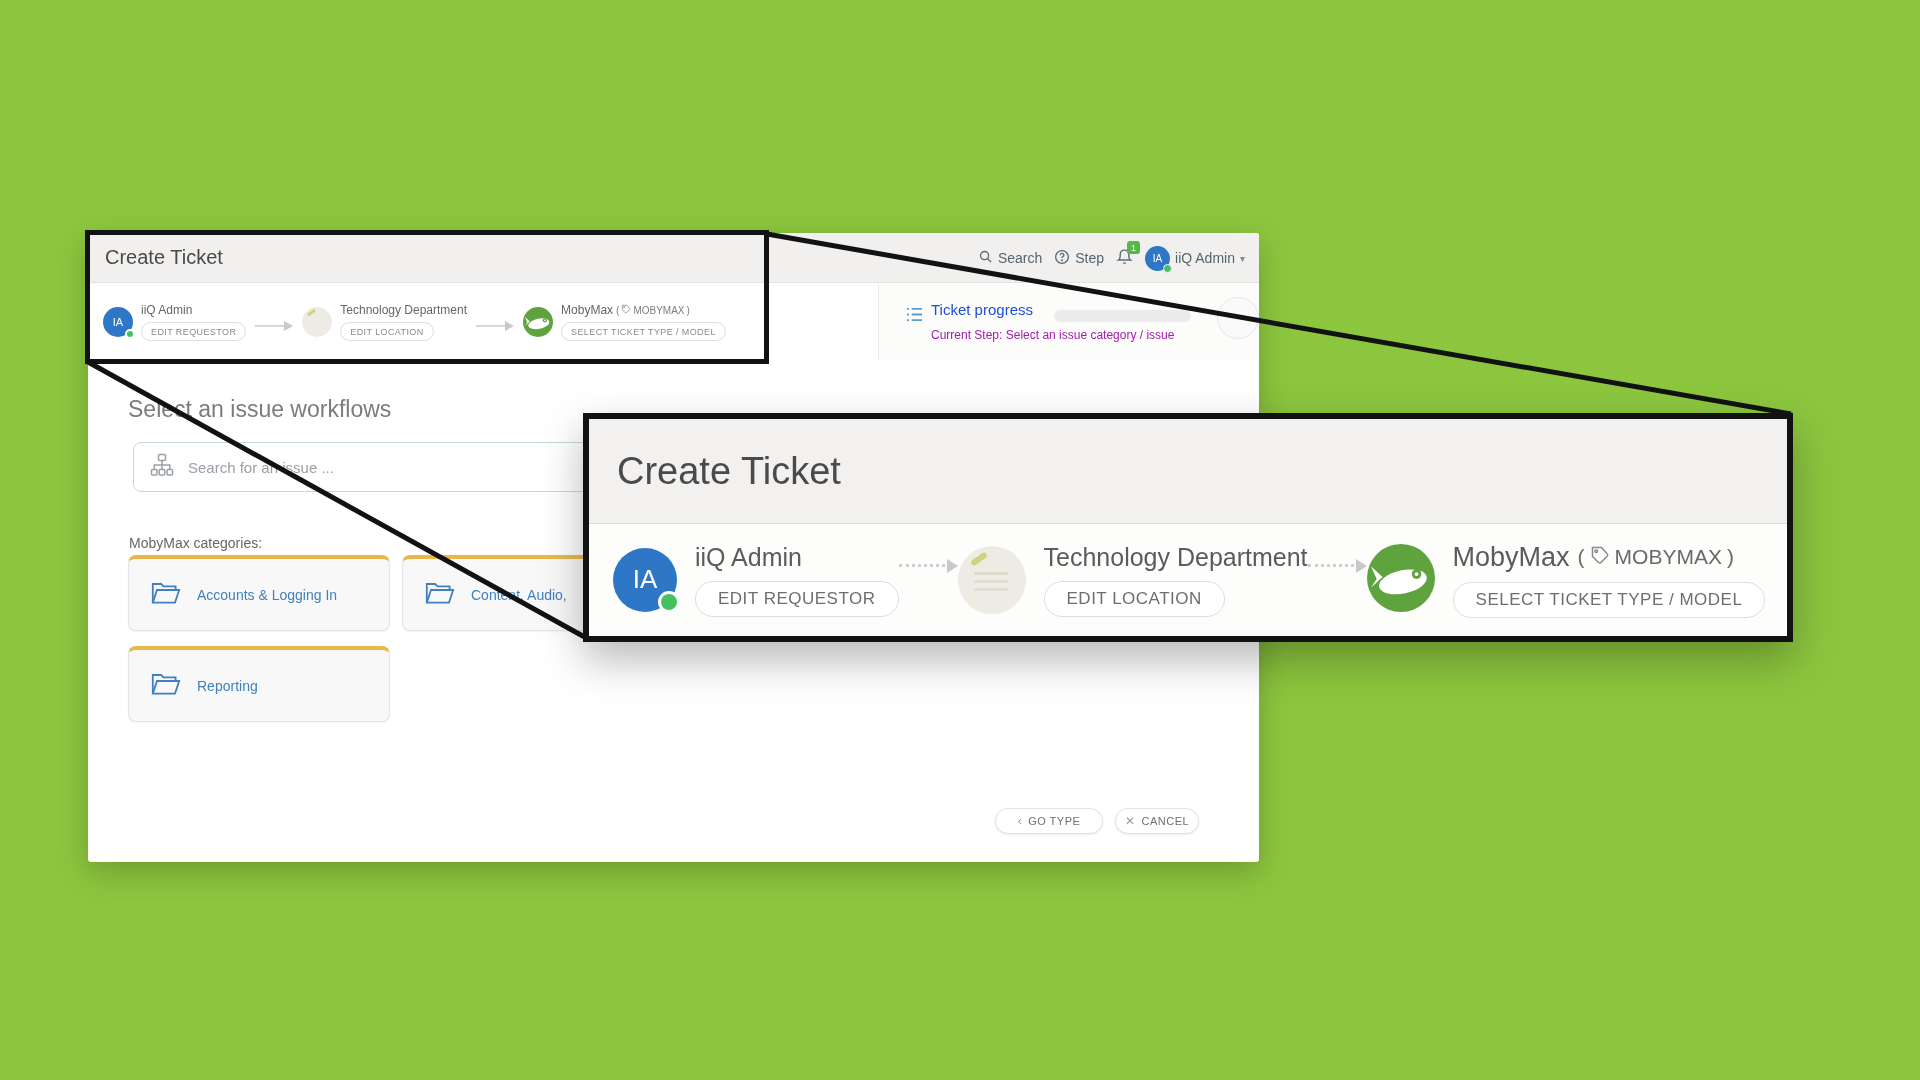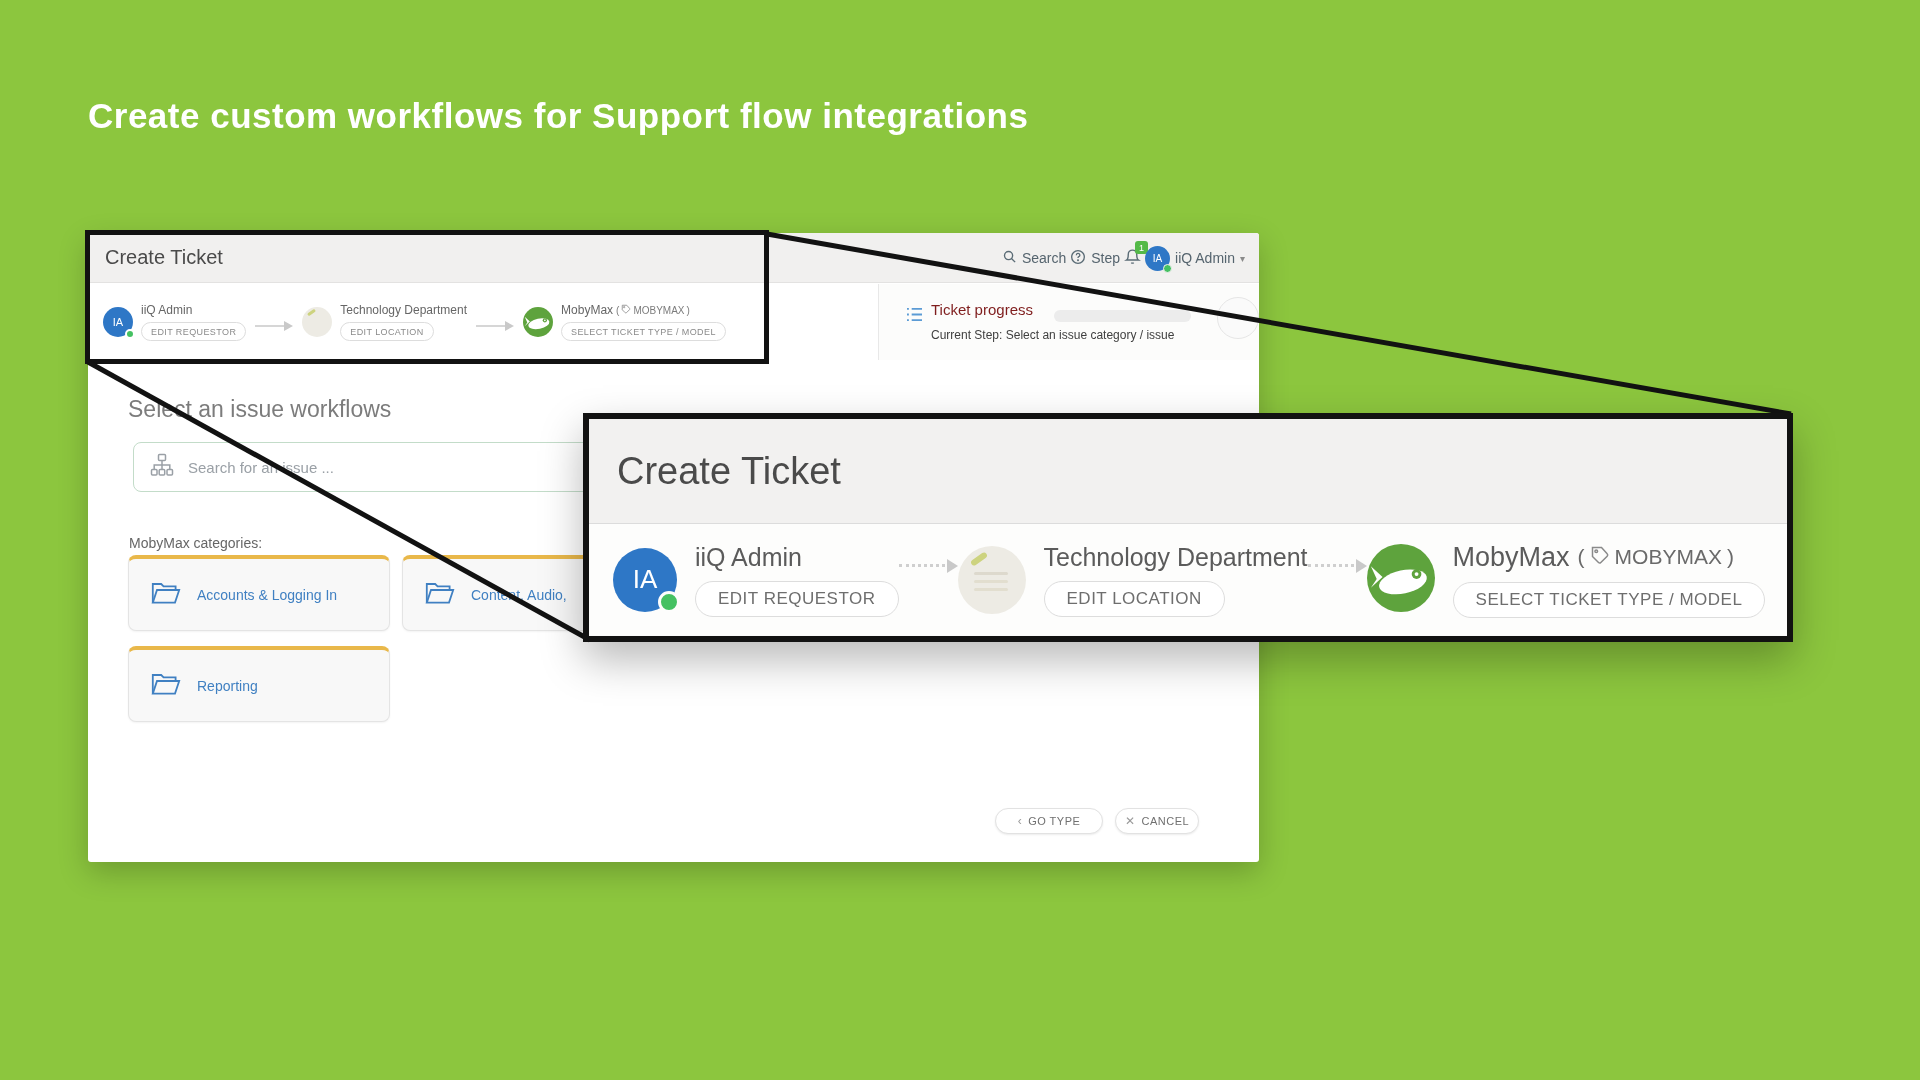--- a/index.html
+++ b/index.html
@@ -14,21 +14,21 @@
 
   
   .window { position:absolute; left:88px; top:233px; width:1171px; height:629px;
             background:#ffffff; border-radius:3px; box-shadow:0 10px 30px rgba(0,0,0,.22); z-index:1; }
 
   .win-header { position:absolute; left:0; top:0; width:100%; height:50px; background:#f1f0ef;
                 border-bottom:1px solid #e3e2e1; border-radius:3px 3px 0 0; }
   .win-title { position:absolute; left:17px; top:13px; font-size:20px; color:#4a4a4a; }
 
   .header-right { position:absolute; right:14px; top:0; height:50px; display:flex; align-items:center;
-                  gap:4px; font-size:14px; color:#55646e; }
+                  gap:12px; font-size:14px; color:#55646e; }
   .hitem { display:flex; align-items:center; gap:5px; cursor:pointer; }
   .bell-wrap { position:relative; display:flex; }
   .bell-badge { position:absolute; top:-7px; right:-7px; min-width:13px; height:13px; background:#54b948;
                 border-radius:3px; color:#fff; font-size:9px; display:flex; align-items:center;
                 justify-content:center; padding:0 2px; }
   .avatar-sm { position:relative; width:25px; height:25px; border-radius:50%; background:#2e77c6;
                color:#fff; font-size:10px; display:flex; align-items:center; justify-content:center; }
   .avatar-sm .dot { position:absolute; right:-2px; bottom:-2px; width:9px; height:9px; border-radius:50%;
                     background:#45c162; border:1.5px solid #f1f0ef; }
   .caret { font-size:10px; color:#8a8a8a; }
@@ -49,25 +49,25 @@
   .pill-sm { margin-top:5px; align-self:flex-start; height:19px; display:inline-flex; align-items:center;
              padding:0 9px; border:1px solid #ddd; border-radius:10px; background:#fff; font-size:9px;
              color:#8a8a8a; letter-spacing:.4px; white-space:nowrap; cursor:pointer; }
   .arrow-sm { margin:10px 9px 0 9px; flex:none; }
   .tagtext-sm { font-size:10px; color:#7c7c7c; display:inline-flex; align-items:center; gap:2px; }
 
   
   .progress-panel { position:absolute; left:790px; top:51px; width:381px; height:76px;
                     border-left:1px solid #e8e8e8; background:#fcfcfb; }
   .tp-icon { position:absolute; left:27px; top:23px; }
-  .tp-title { position:absolute; left:52px; top:17px; font-size:15px; color:#7f1d1d; }
+  .tp-title { position:absolute; left:52px; top:17px; font-size:15px; color:#1d4ed8; }
   .tp-track { position:absolute; left:175px; top:26px; width:137px; height:12px; background:#ececec;
               border-radius:6px; overflow:hidden; }
   .tp-fill { height:100%; background:#efc05e; border-radius:6px; }
-  .tp-step { position:absolute; left:52px; top:44px; font-size:12px; color:#404040; white-space:nowrap; }
+  .tp-step { position:absolute; left:52px; top:44px; font-size:12px; color:#a21caf; white-space:nowrap; }
   .tp-circle { position:absolute; left:338px; top:13px; width:42px; height:42px; border-radius:50%;
                background:#fafafa; border:1px solid #e6e6e6; cursor:pointer; }
 
   
   .section-title { position:absolute; left:40px; top:163px; font-size:23px; color:#7c7c7c; font-weight:normal; }
   .search-box { position:absolute; left:45px; top:209px; width:737px; height:50px; border:1px solid #c3dcc9;
                 border-radius:8px; background:#fff; display:flex; align-items:center; padding-left:16px; }
   .search-box input { border:none; outline:none; margin-left:14px; font-size:15px; color:#555; width:560px;
                       font-family:"Liberation Sans", sans-serif; }
   .search-box input::placeholder { color:#9aa0a6; }
@@ -120,21 +120,20 @@
   .arrow-lg .dots { width:46px; border-top:3px dotted #cfcfcf; }
   .arrow-lg .head { width:0; height:0; border-left:11px solid #c9c9c9; border-top:7px solid transparent;
                     border-bottom:7px solid transparent; margin-left:2px; }
   .tagtext-lg { font-size:21px; color:#6a6a6a; display:inline-flex; align-items:center; gap:5px; }
 </style>
 </head>
 <body>
 
 <div class="page">
 
-  <div class="page-heading">Create custom workflows for Support flow integrations</div>
 
   <div class="window">
 
     <div class="win-header">
       <div class="win-title">Create Ticket</div>
       <div class="header-right">
         <div class="hitem">
           <span>
             <svg width="15" height="15" viewBox="0 0 24 24" fill="none" stroke="#5a6b75" stroke-width="2.2">
                 <circle cx="10.5" cy="10.5" r="6.5"></circle>

